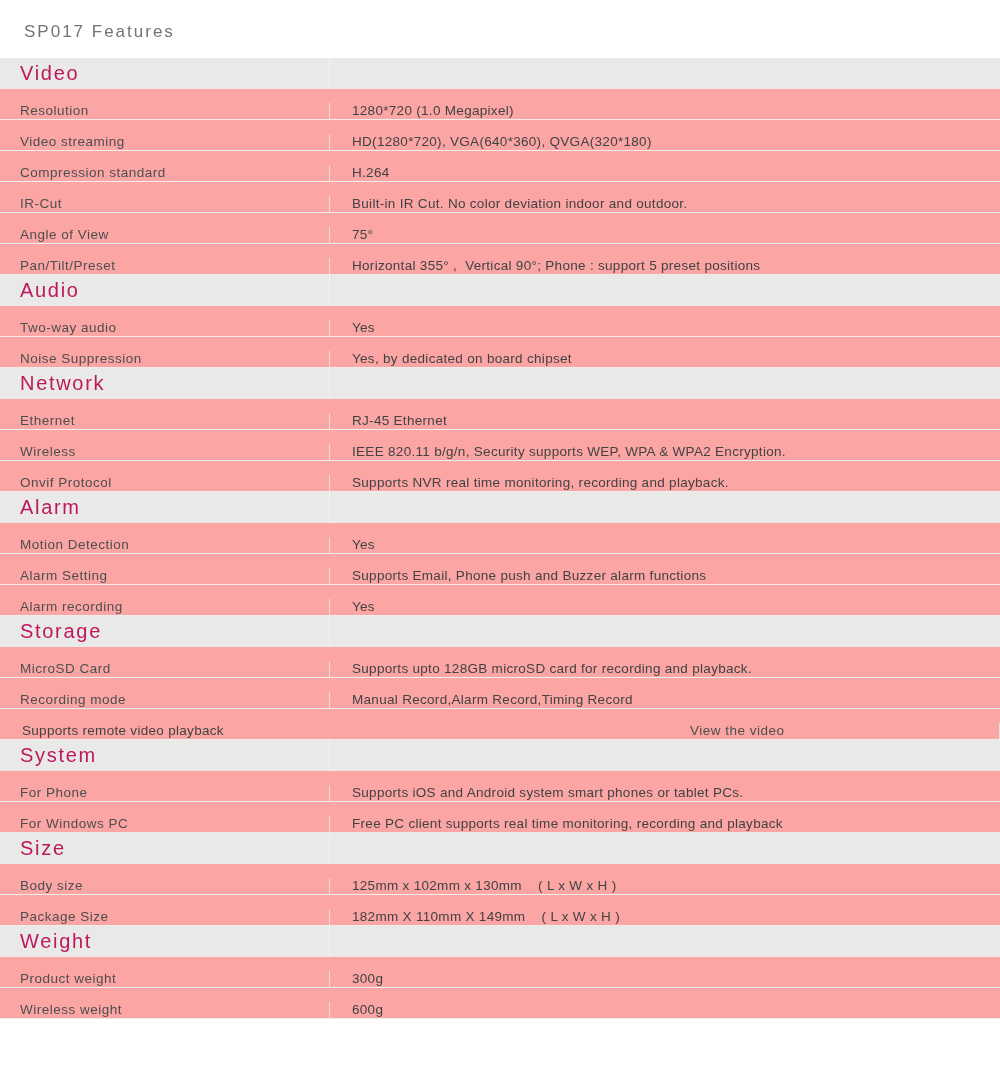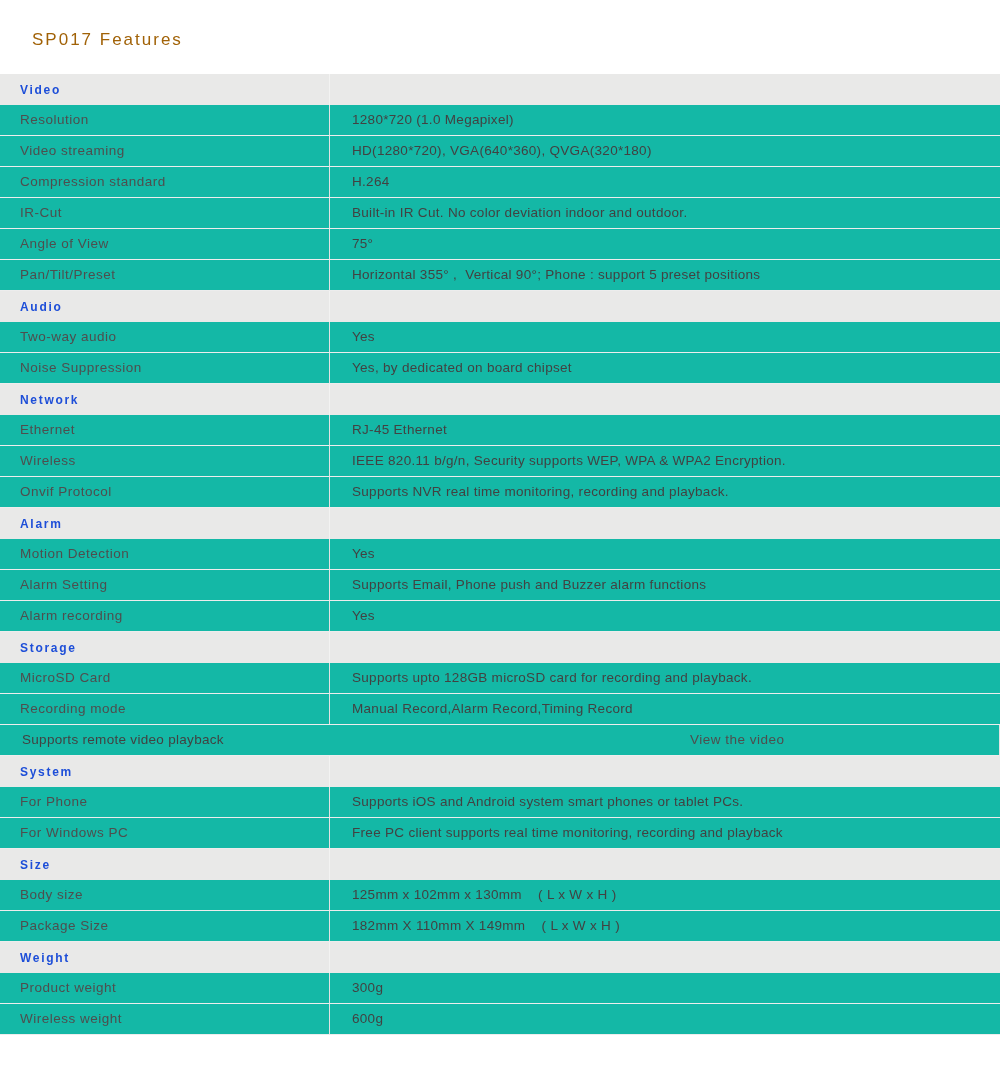--- a/index.html
+++ b/index.html
@@ -10,57 +10,58 @@
   body {
     width: 1000px;
     height: 1082px;
     font-family: "Liberation Sans", sans-serif;
     -webkit-font-smoothing: antialiased;
   }
   .sheet {
     width: 1000px;
   }
   .page-title {
-    margin: 12px;
+    margin: 4px;
     padding: 17px 0 12px 20px;
     font-size: 17px;
     font-weight: 400;
     letter-spacing: 2px;
-    color: #a16207;
+    color: #737373;
     line-height: 21px;
   }
   .sec-head {
     display: flex;
     height: 31px;
     background: #e9e9e8;
     box-sizing: border-box;
   }
   .sec-head-left {
     width: 330px;
     box-sizing: border-box;
     padding-left: 20px;
     display: flex;
     align-items: center;
     border-right: 1px solid #f3f3f2;
   }
   .sec-head-right {
     flex: 1;
   }
   .sec-title {
-    font-size: 12px;
-    font-weight: 700;
+    font-size: 20px;
+    font-weight: 400;
     letter-spacing: 1.7px;
-    color: #1d4ed8;
+    color: #be185d;
   }
   .row {
     display: flex;
     height: 31px;
     box-sizing: border-box;
     border-bottom: 1px solid #ededed;
-    background: #14b8a6;
+    background: #fca5a5;
+    align-items: flex-end;
   }
   .cell {
     display: flex;
     align-items: center;
     box-sizing: border-box;
     font-size: 13.5px;
     line-height: 16px;
   }
   .cell.label {
     width: 330px;

